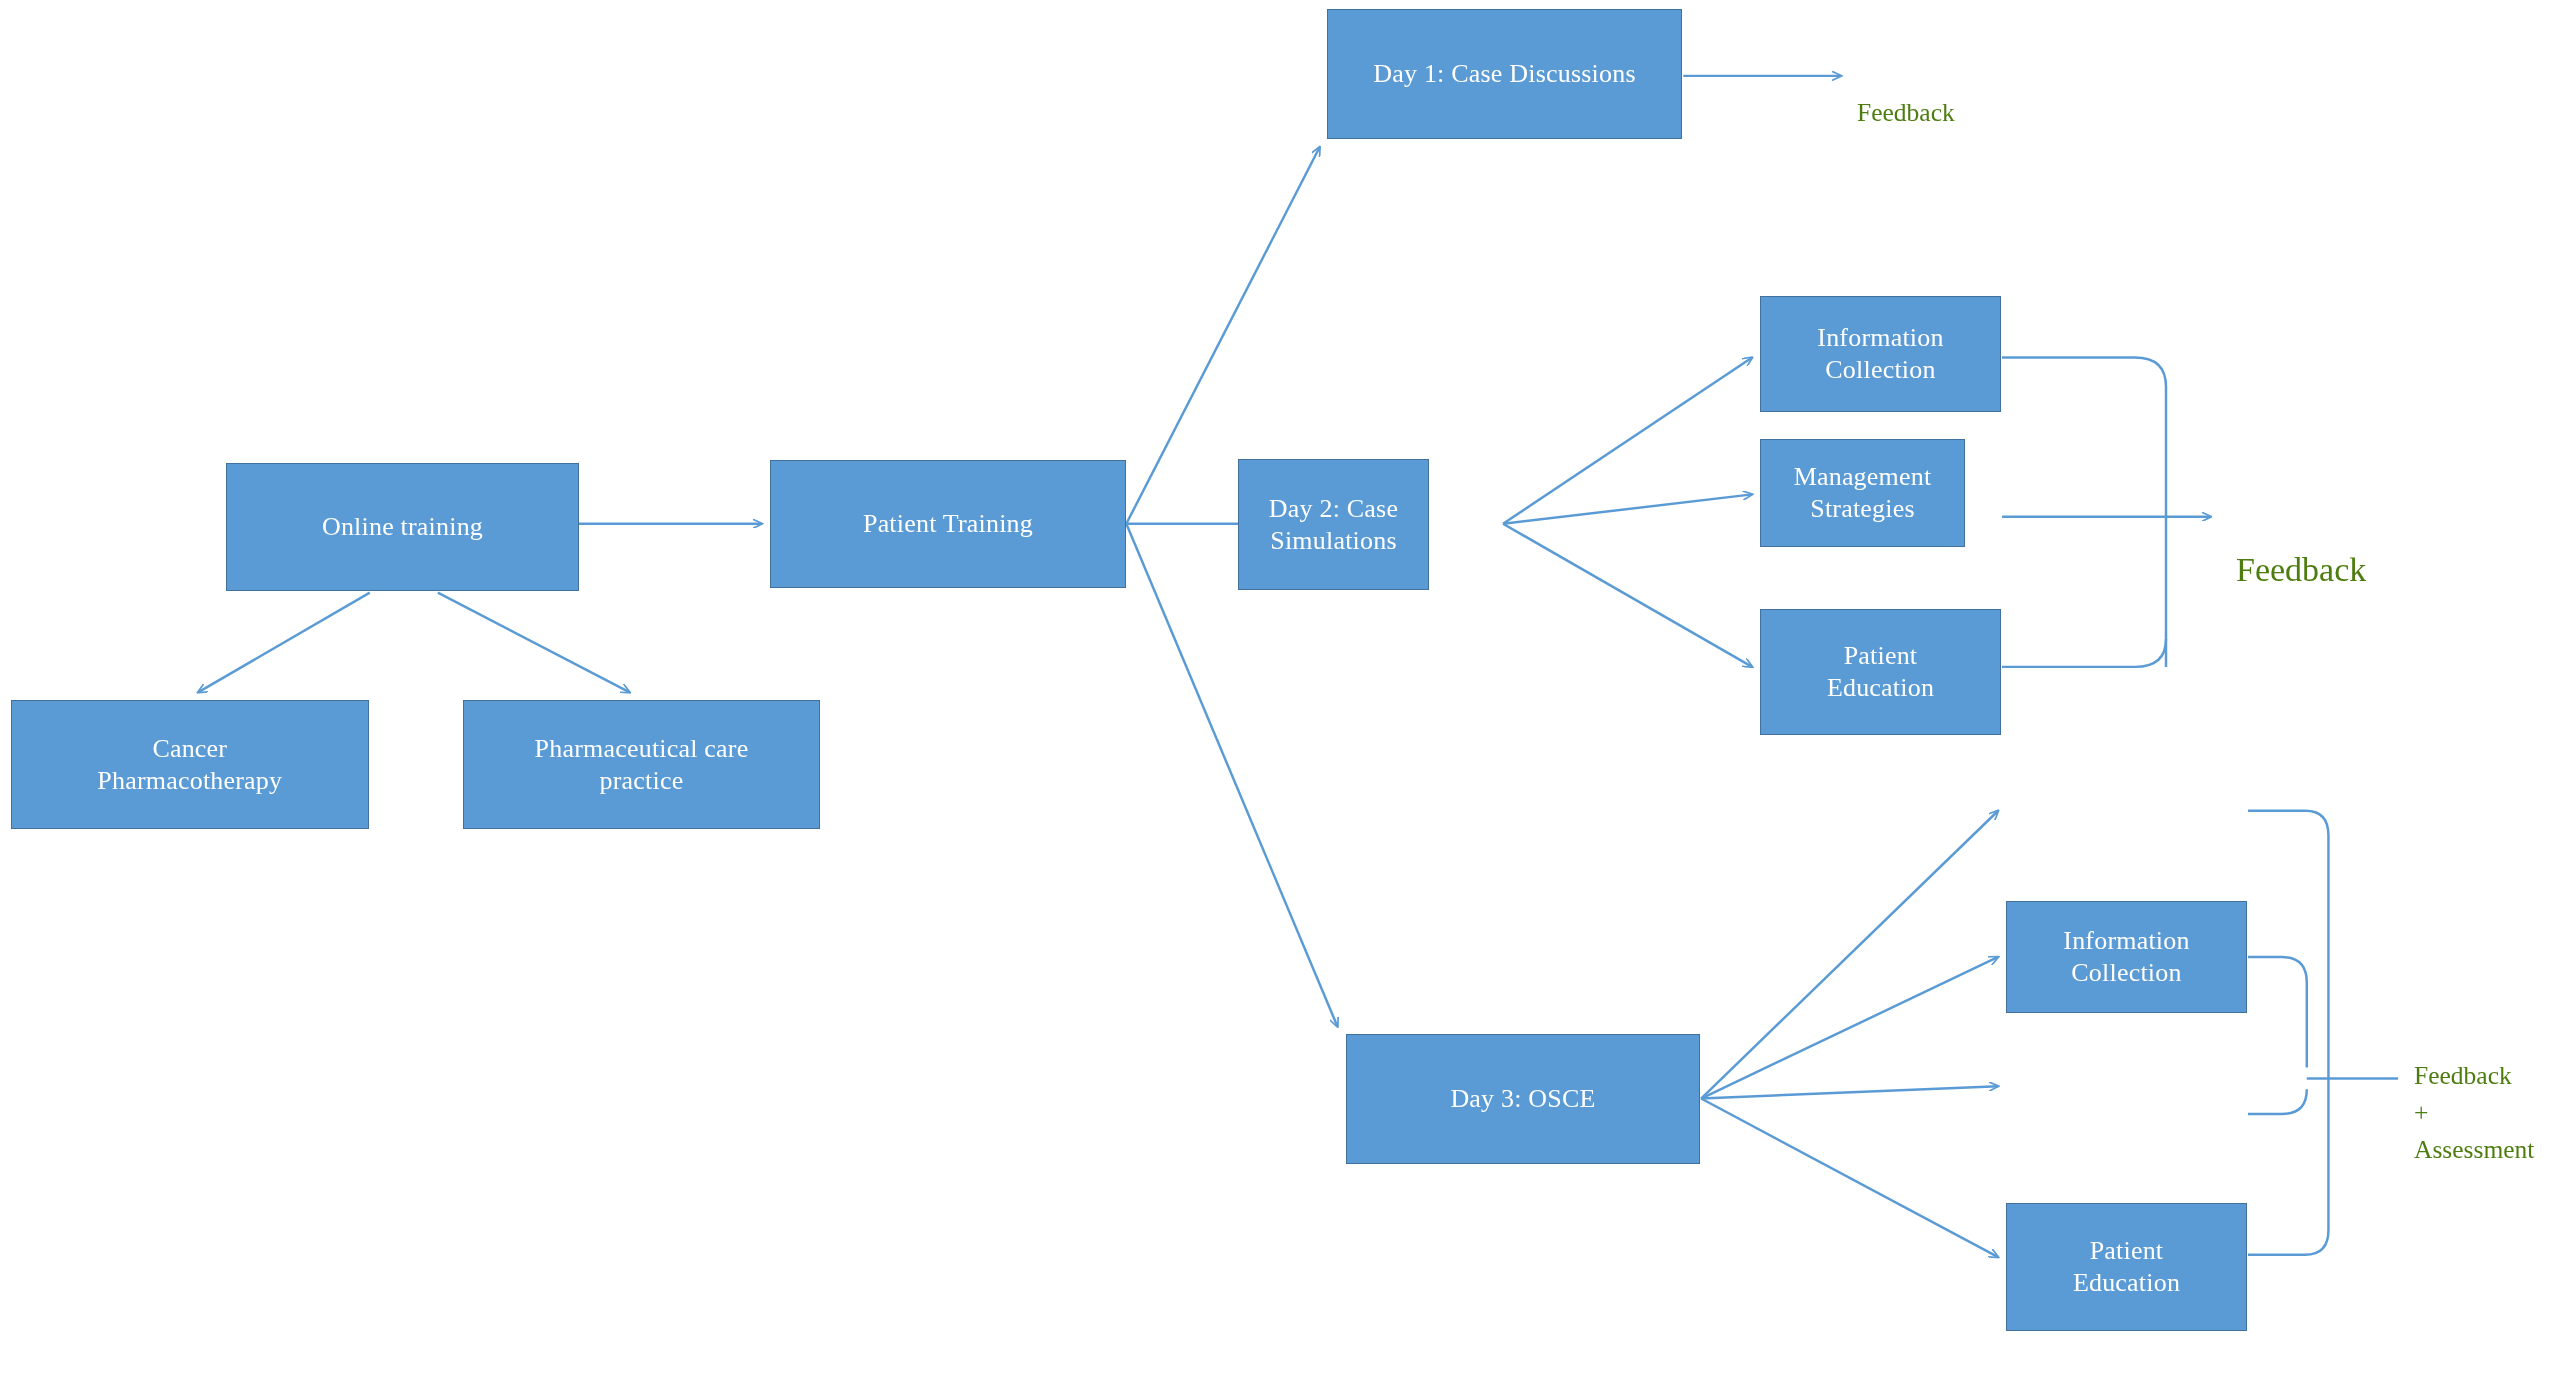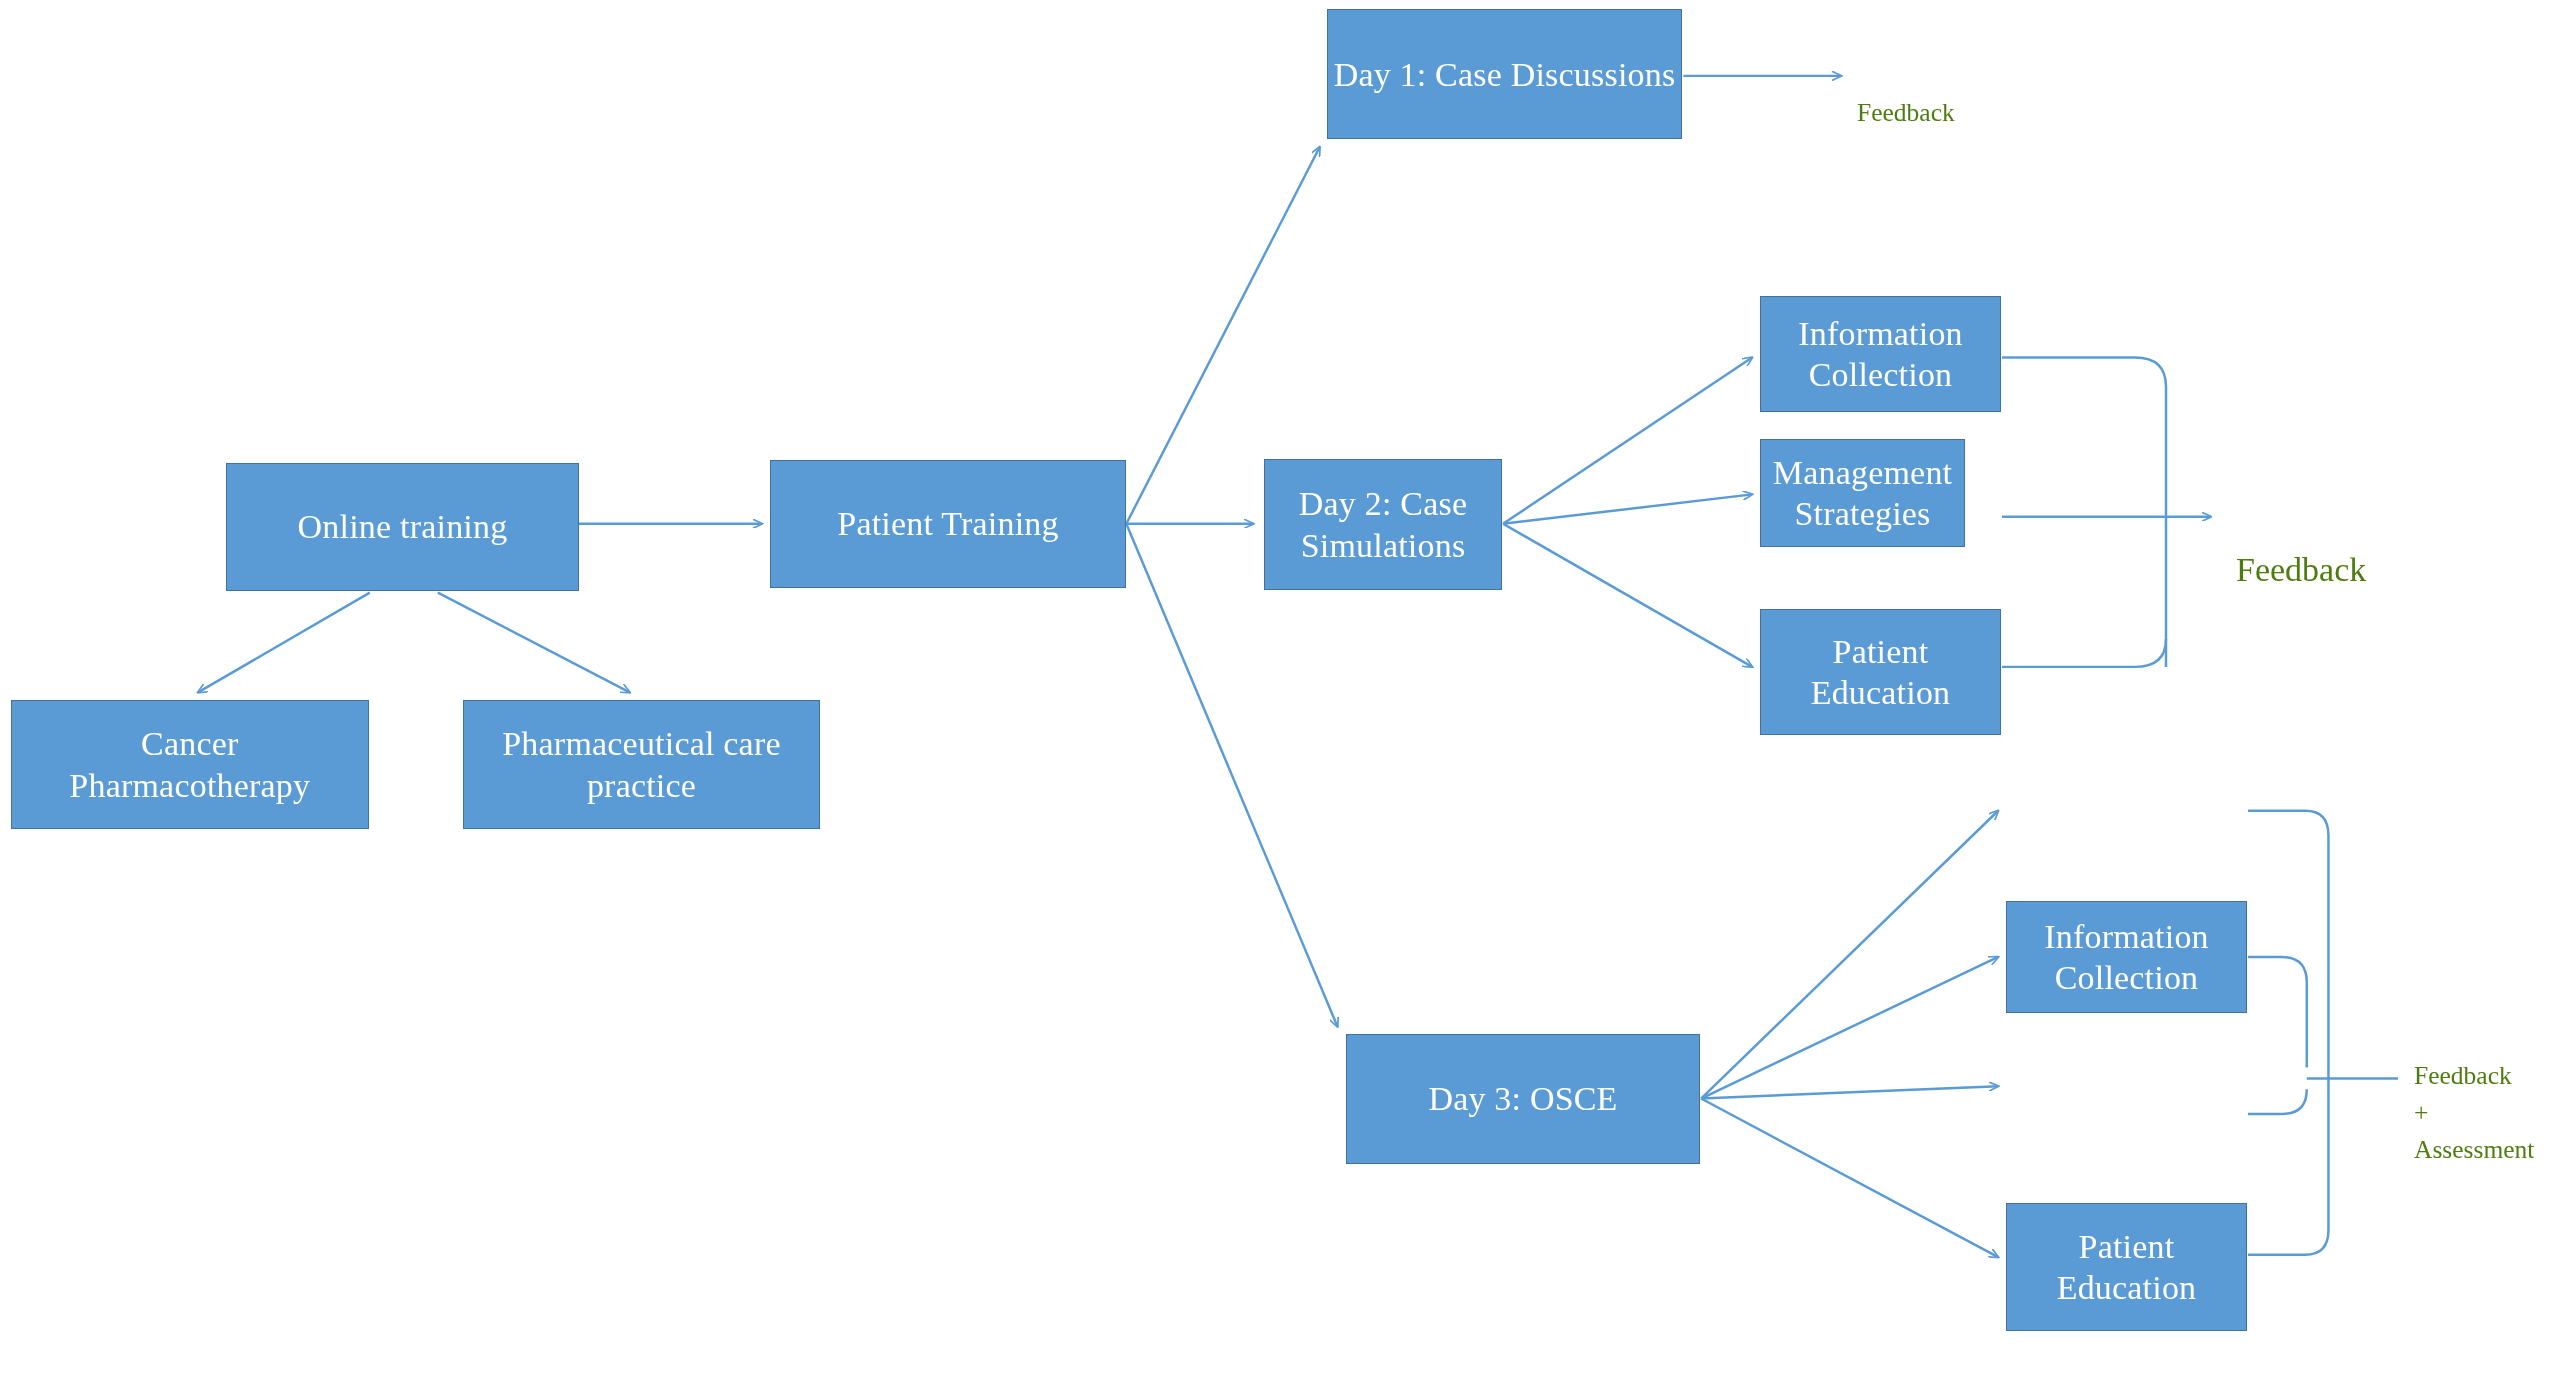--- a/index.html
+++ b/index.html
@@ -26,21 +26,21 @@
     position: absolute;
     box-sizing: border-box;
     background: #5B9BD5;
     border: 1.5px solid #41719C;
     color: #FFFFFF;
     display: flex;
     align-items: center;
     justify-content: center;
     text-align: center;
     line-height: 1.22;
-    font-size: 34px;
+    font-size: 26px;
     letter-spacing: 0.2px;
     padding: 1.5px 4.6px;
     z-index: 2;
   }
   .node span { display: block; }
   .endlabel {
     position: absolute;
     color: #4d7c0f;
     text-align: left;
     line-height: 1.45;
@@ -111,21 +111,21 @@
   </div>
 
   <div class="node" style="left:770px; top:460px; width:356px; height:128px;">
     <span>Patient Training</span>
   </div>
 
   <div class="node" style="left:1327px; top:9.3px; width:355px; height:130px;">
     <span>Day 1: Case Discussions</span>
   </div>
 
-  <div class="node" style="left:1264px; top:459px; width:238px; height:131px;">
+  <div class="node" style="left:1238px; top:459px; width:191px; height:131px;">
     <span style="white-space:pre-line;">Day 2: Case
 Simulations</span>
   </div>
 
   <div class="node" style="left:1346px; top:1034px; width:354px; height:130px;">
     <span>Day 3: OSCE</span>
   </div>
 
   <div class="node" style="left:1760px; top:296px; width:241px; height:116px;">
     <span style="white-space:pre-line;">Information

